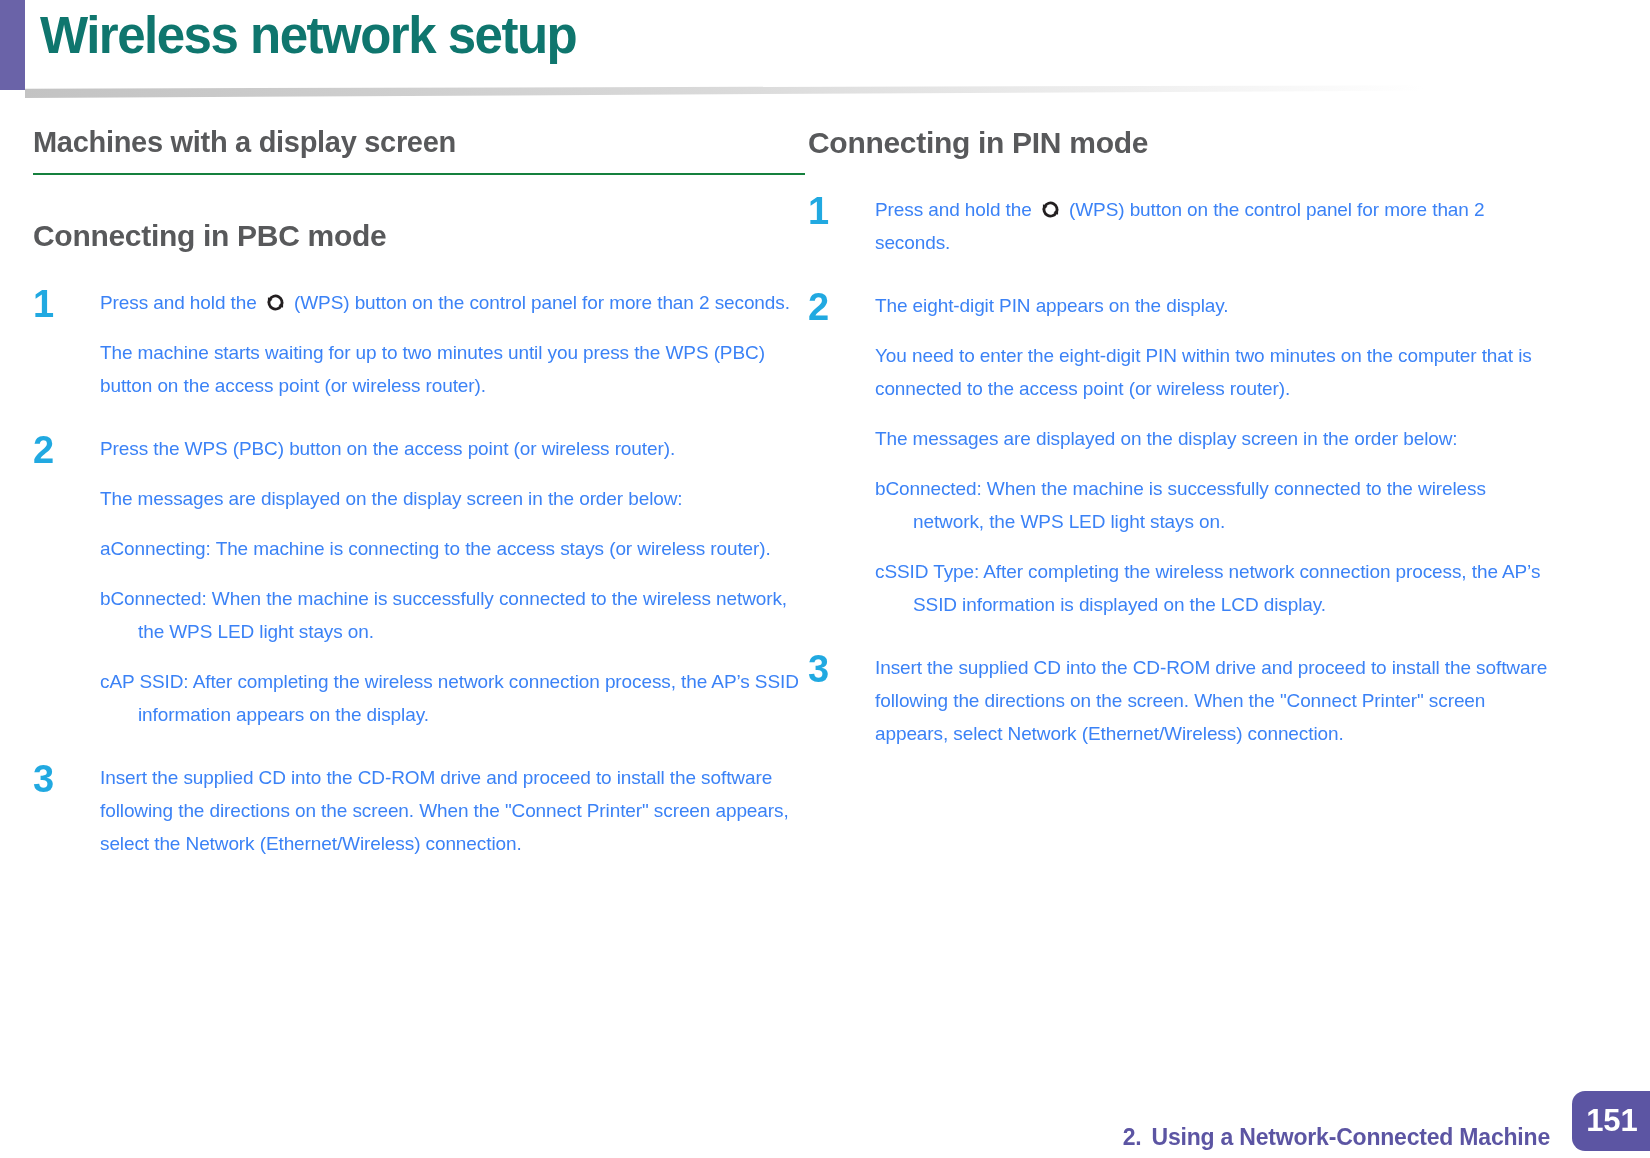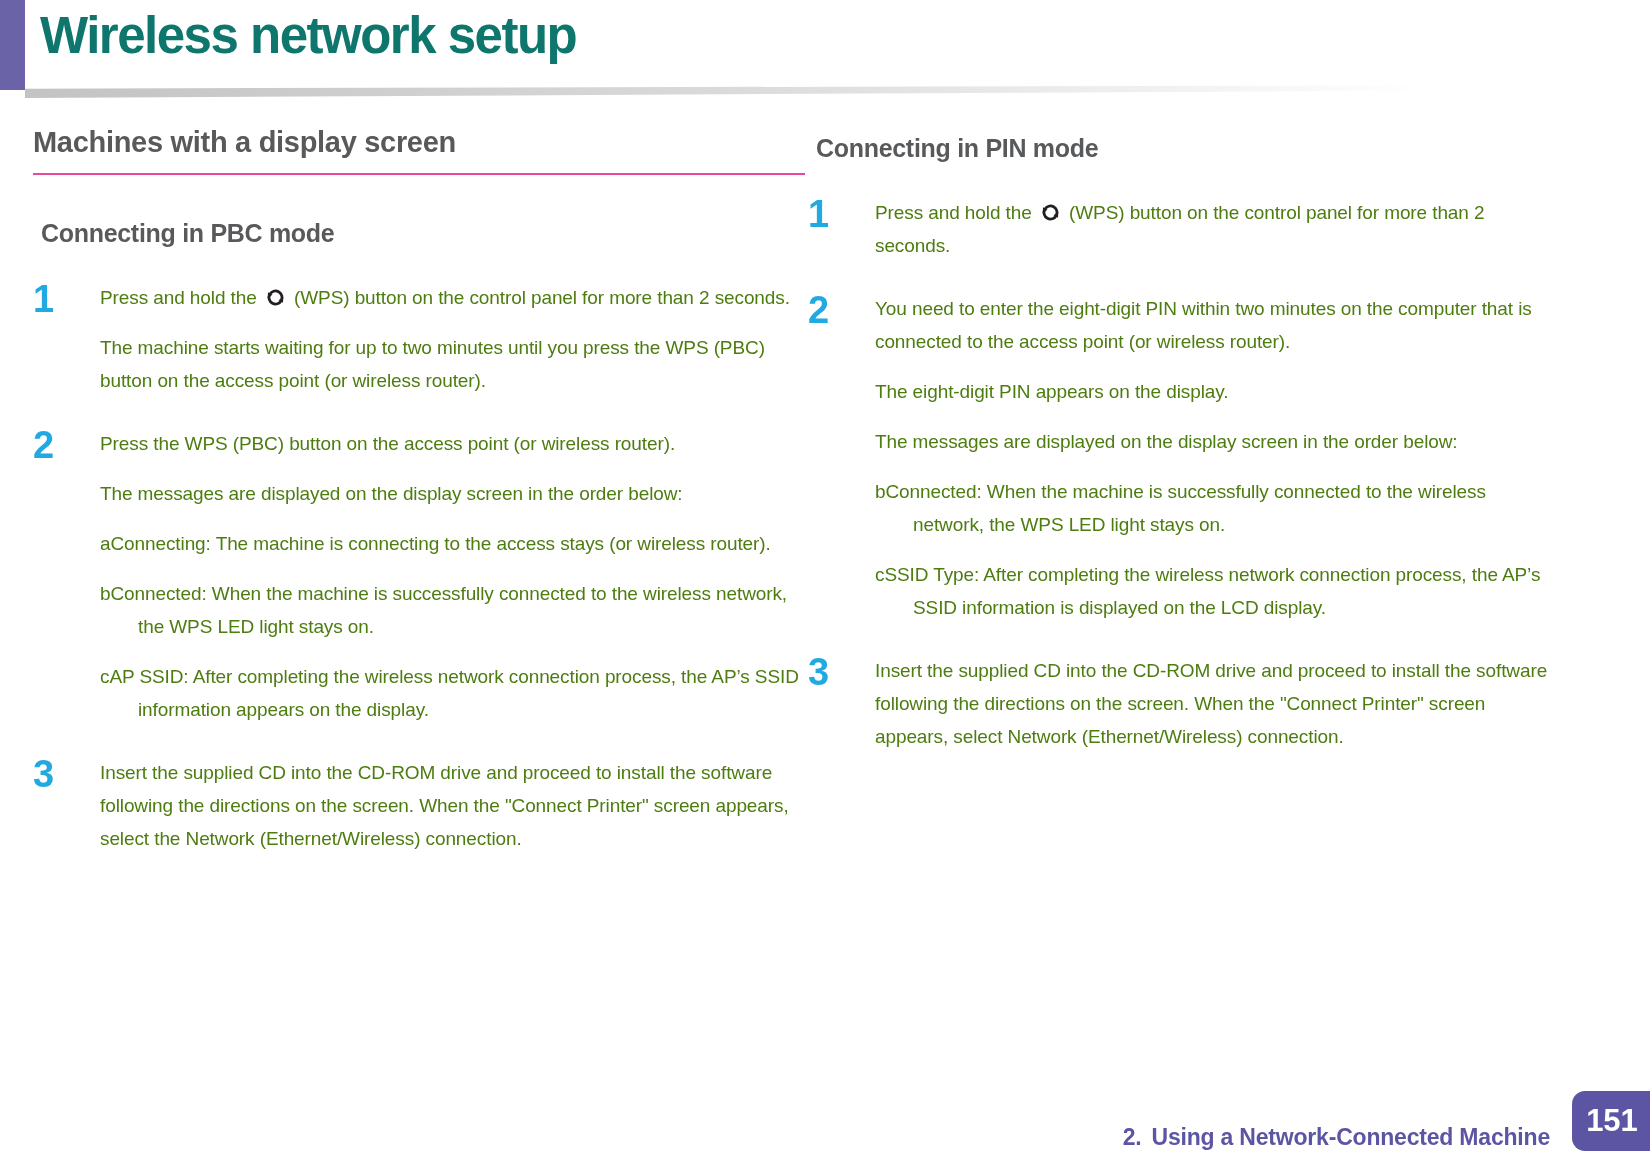--- a/index.html
+++ b/index.html
@@ -24,34 +24,34 @@
     background:linear-gradient(to right,#c3c3c3 0%,#d9d9d9 45%,#ededed 70%,rgba(255,255,255,0) 92%);
     clip-path:polygon(0 28%,100% 0,100% 38%,0 100%);
   }
   
   .col{position:absolute;top:126px;}
   .col-left{left:33px;width:772px;}
   .col-right{left:808px;width:745px;}
   h2.section-title{
     margin:0;padding:0 0 14px 0;
     font-size:29px;font-weight:bold;color:#58595B;letter-spacing:-0.3px;
-    border-bottom:2px solid #ec4899;
+    border-bottom:2px solid #15803d;
   }
   h3.subsection-title{
-    margin:8px;font-size:25px;font-weight:bold;color:#58595B;letter-spacing:-0.3px;
+    margin:0;font-size:30px;font-weight:bold;color:#58595B;letter-spacing:-0.3px;
   }
   .col-left h3.subsection-title{margin-top:44px;}
   
   .step{display:flex;margin-top:30px;}
   h3.subsection-title + .step{margin-top:33px;}
   .step-num{
     flex:none;width:67px;
     font-size:38px;line-height:36px;font-weight:bold;color:#21A9E1;
   }
-  .step-body{flex:1;font-size:19px;line-height:33px;color:#4d7c0f;letter-spacing:-0.1px;}
+  .step-body{flex:1;font-size:19px;line-height:33px;color:#3b82f6;letter-spacing:-0.1px;}
   .step-body p{margin:0 0 17px 0;}
   .step-body p:last-child{margin-bottom:0;}
   .hang{padding-left:38px;text-indent:-38px;}
   .b{font-weight:normal;text-align:center;}
   .wps-icon{vertical-align:-4px;margin:0 2px;}
   
   .footer{
     position:absolute;top:1091px;right:0;height:60px;
     display:flex;align-items:flex-end;
   }
@@ -147,22 +147,22 @@
           </g>
         </svg>
         <span>(WPS) button on the control panel for more than 2 seconds.</span>
       </p>
     </div>
   </div>
 
   <div class="step">
     <div class="step-num">2</div>
     <div class="step-body">
+      <p>The eight-digit PIN appears on the display.</p>
       <p>You need to enter the eight-digit PIN within two minutes on the computer that is connected to the access point (or wireless router).</p>
-      <p>The eight-digit PIN appears on the display.</p>
       <p>The messages are displayed on the display screen in the order below:</p>
       <p class="hang">
         <span class="b">bConnected:</span>
         <span>When the machine is successfully connected to the wireless network, the WPS LED light stays on.</span>
       </p>
       <p class="hang">
         <span class="b">cSSID Type:</span>
         <span>After completing the wireless network connection process, the AP’s SSID information is displayed on the LCD display.</span>
       </p>
     </div>

